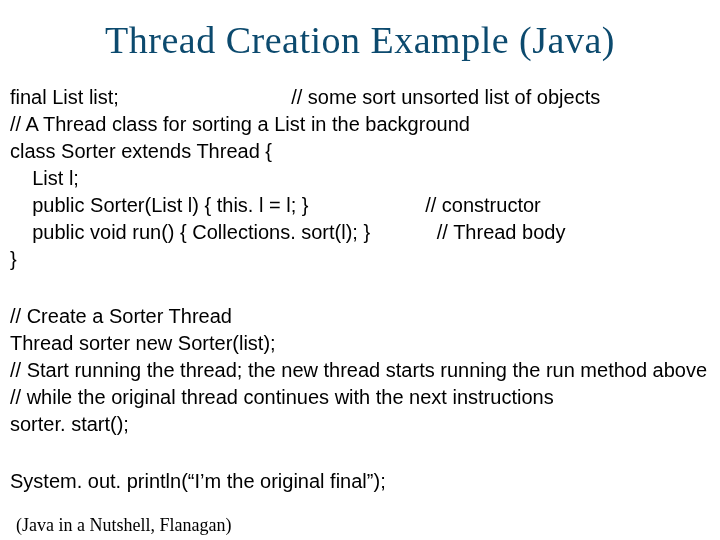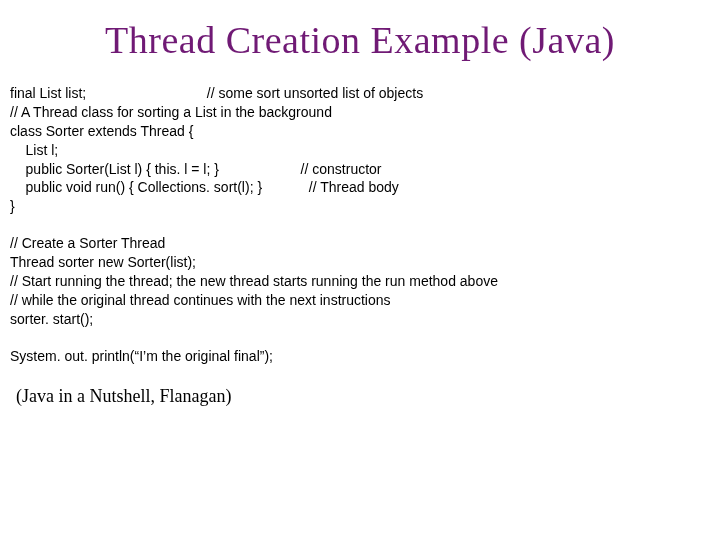--- a/index.html
+++ b/index.html
@@ -13,34 +13,34 @@
   }
   .slide {
     padding: 18px 10px 10px 10px;
     box-sizing: border-box;
     width: 720px;
     height: 540px;
   }
   .title {
     font-size: 38px;
     text-align: center;
-    color: #701a75;
+    color: #0c4a6e;
     margin: 0 0 22px 0;
     font-weight: normal;
     letter-spacing: 0.5px;
   }
   .code-block {
     font-family: Arial, Helvetica, sans-serif;
-    font-size: 14px;
+    font-size: 20px;
     line-height: 1.35;
     white-space: pre;
     color: #000;
   }
   .code-block + .code-block {
-    margin-top: 18px;
+    margin-top: 30px;
   }
   .citation {
     font-family: "Times New Roman", Times, serif;
     font-size: 18px;
     margin-top: 20px;
     padding-left: 6px;
   }
 </style>
 </head>
 <body>

